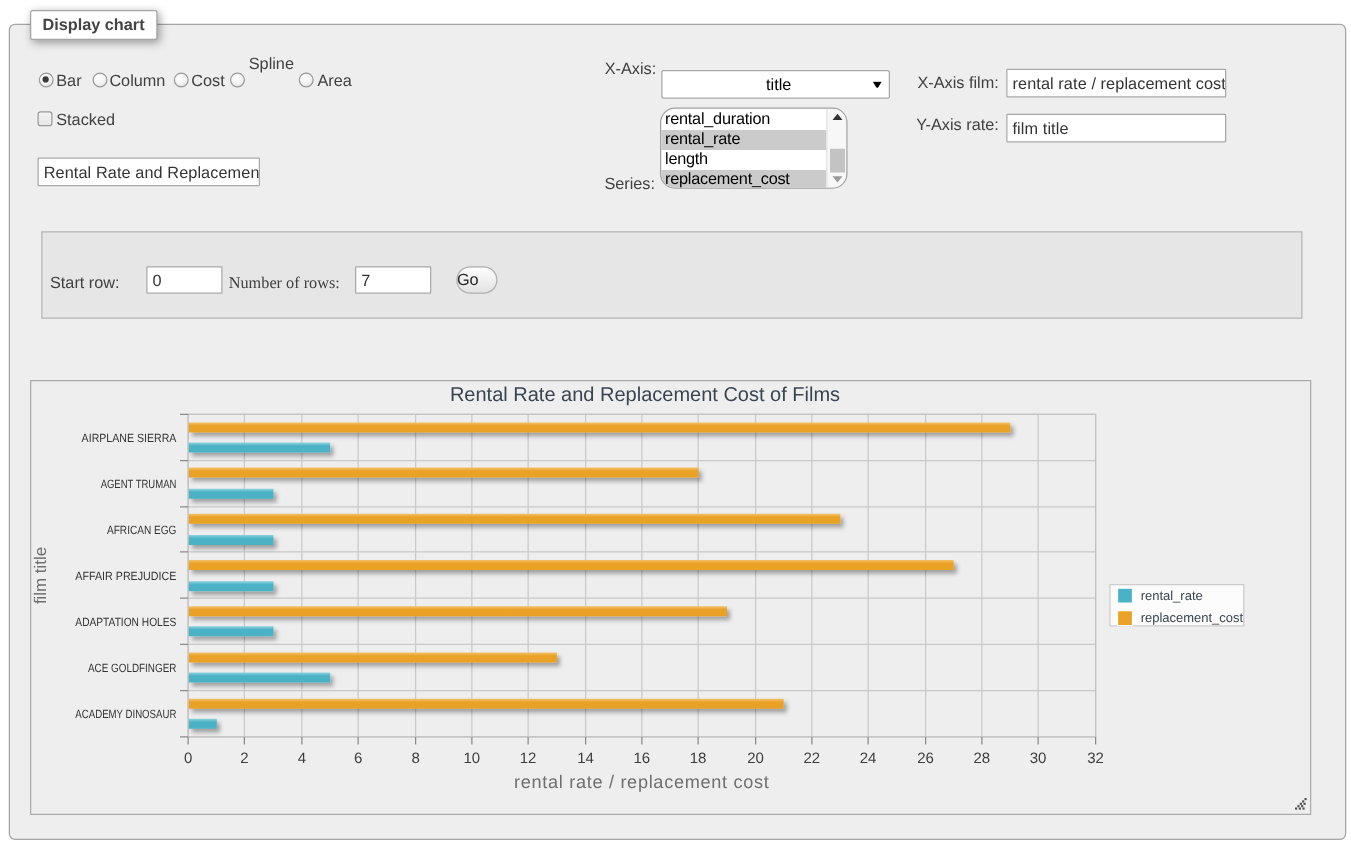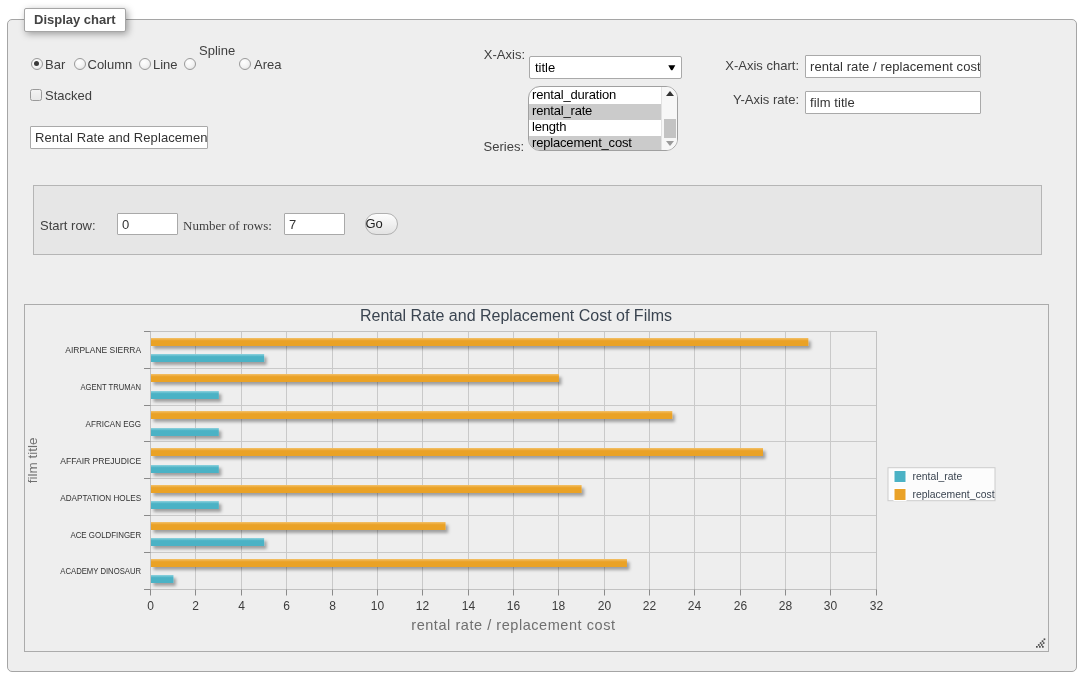--- a/index.html
+++ b/index.html
@@ -19,32 +19,32 @@
 </style></head>
 <body>
 <div class="abs" id="fs"></div>
 <div class="abs" id="legend">Display chart</div>
 
 <span class="radio on abs" style="left:30.5px;top:57.8px;"></span>
 <span class="lbl abs" style="left:45px;top:56.8px;">Bar</span>
 <span class="radio abs" style="left:74px;top:57.8px;"></span>
 <span class="lbl abs" style="left:87.5px;top:56.8px;">Column</span>
 <span class="radio abs" style="left:138.5px;top:57.8px;"></span>
-<span class="lbl abs" style="left:153px;top:56.8px;">Line</span>
+<span class="lbl abs" style="left:153px;top:56.8px;">Cost</span>
 <span class="radio abs" style="left:184px;top:57.8px;"></span>
 <span class="lbl abs" style="left:199px;top:43px;">Spline</span>
 <span class="radio abs" style="left:239px;top:57.8px;"></span>
 <span class="lbl abs" style="left:254px;top:56.8px;">Area</span>
 <span class="cb abs" style="left:30px;top:88.9px;"></span>
 <span class="lbl abs" style="left:45px;top:87.5px;">Stacked</span>
 
 <div class="txt" style="left:30px;top:126px;width:178px;height:23px;">Rental Rate and Replacement Cost of Films</div>
 
 <span class="lbl abs" style="right:556px;top:47px;text-align:center;">X-Axis:</span>
-<div class="sel" style="left:529px;top:56px;width:153px;height:23px;border-radius:2px;">
+<div class="sel" style="left:529px;top:56px;width:183px;height:23px;border-radius:2px;text-align:center;">
     <div class="opt" style="line-height:21px;padding-left:5px;letter-spacing:0;">title</div>
     <svg width="8" height="7" style="position:absolute;right:5px;top:8px;">
       <path d="M0.3 0.3 H7.3 L4.9 4.4 Q3.8 6.2 2.7 4.4 Z" fill="#000"></path>
     </svg>
   </div>
 
 <div class="sel" style="left:528px;top:86px;width:150px;height:65px;overflow:hidden;border-color:#a0a0a0;">
   <div style="margin-right:16px;padding-top:1px;">
     <div class="opt">rental_duration</div>
     <div class="opt on">rental_rate</div>
@@ -52,21 +52,21 @@
     <div class="opt on">replacement_cost</div>
   </div>
   <div style="position:absolute;right:0;top:0;width:16px;height:63px;background:#f7f7f7;border-left:1px solid #e2e2e2;">
     <span style="position:absolute;left:4px;top:4px;width:0;height:0;border-left:4px solid transparent;border-right:4px solid transparent;border-bottom:5px solid #333;"></span>
     <span style="position:absolute;left:1.5px;top:32px;width:12px;height:19px;background:#c3c3c3;"></span>
     <span style="position:absolute;left:4px;bottom:4px;width:0;height:0;border-left:4px solid transparent;border-right:4px solid transparent;border-top:5px solid #9a9a9a;"></span>
   </div>
 </div>
 <span class="lbl abs" style="right:557px;top:139.4px;">Series:</span>
 
-<span class="lbl abs" style="right:282px;top:58.4px;">X-Axis chart:</span>
+<span class="lbl abs" style="right:282px;top:58.4px;">X-Axis film:</span>
 <div class="txt" style="left:805px;top:55px;width:176px;height:23px;">rental rate / replacement cost</div>
 <span class="lbl abs" style="right:282px;top:91.7px;">Y-Axis rate:</span>
 <div class="txt" style="left:805px;top:91px;width:176px;height:23px;">film title</div>
 
 <div class="abs" id="rowbox"></div>
 <span class="lbl abs" style="left:40px;top:217.8px;">Start row:</span>
 <div class="txt" style="left:117px;top:213px;width:61px;height:22px;">0</div>
 <span class="lbl abs" style="left:183px;top:217.8px;font-family:Liberation Serif, serif;">Number of rows:</span>
 <div class="txt" style="left:284px;top:213px;width:61px;height:22px;">7</div>
 <div class="abs" id="go">Go</div>

